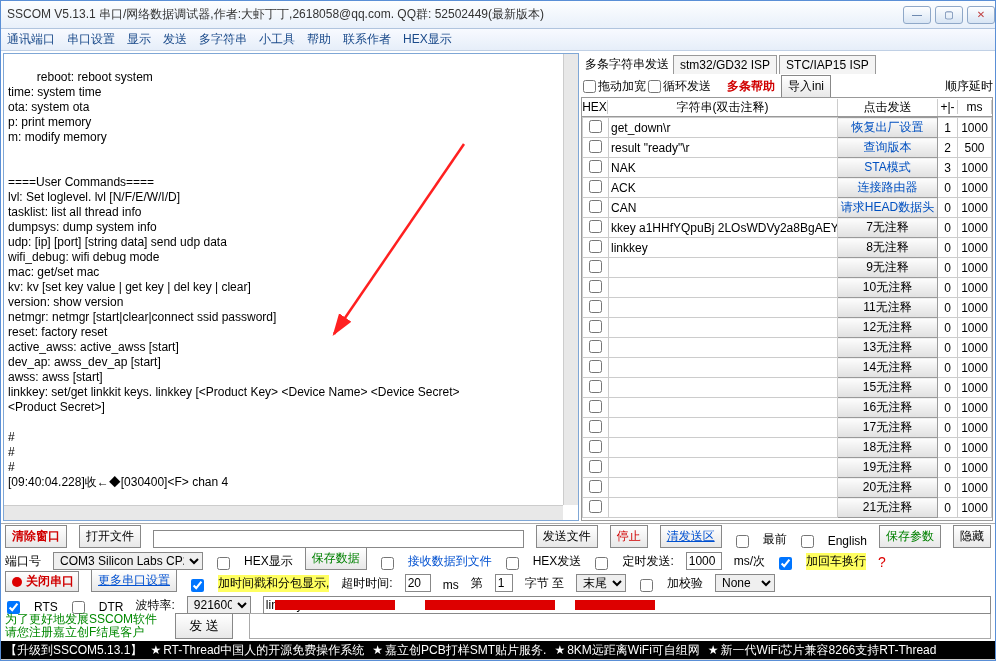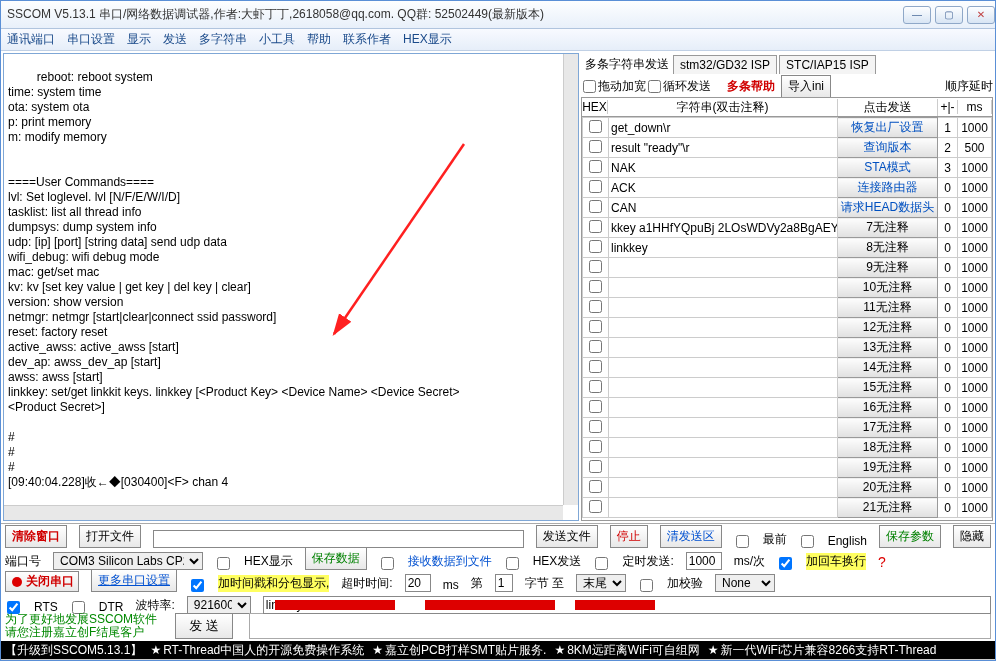--- a/index.html
+++ b/index.html
@@ -38,21 +38,21 @@
 .btncell { background:linear-gradient(#fdfdfd,#e0e0e0); text-align:center; border:1px solid #999 !important; }
 .btncell.blue { color:#0050c0; }
 
 
 .ctrlarea { border-top:1px solid #aaa; padding:2px 4px; }
 .ctrlrow { display:flex; align-items:flex-end; height:22px; gap:12px; }
 .btnred { color:#d00000; font-weight:bold; background:linear-gradient(#fff,#e8e8e8); border:1px solid #888; padding:2px 6px; }
 .btnblk { color:#000; background:linear-gradient(#fff,#e8e8e8); border:1px solid #888; padding:2px 6px; }
 .btngreen { color:#008000; background:linear-gradient(#fff,#e8e8e8); border:1px solid #888; padding:2px 6px; }
 .btnredlink { color:#d00000; background:linear-gradient(#fff,#e8e8e8); border:1px solid #888; padding:2px 6px; }
-.btnbluelink { color:#0050d0; background:linear-gradient(#fff,#e8e8e8); border:1px solid #888; padding:2px 6px; }
+.btnbluelink { color:#0050d0; background:linear-gradient(#fff,#e8e8e8); border:1px solid #888; padding:2px 6px; text-decoration:underline; }
 .dropdown { border:1px solid #888; height:18px; font-size:12px; padding:0 2px; }
 .txtfield { border:1px solid #888; height:18px; font-size:12px; padding:0 2px; }
 .hl-yellow { background:#ffff60; }
 
 .hintleft { color:#008800; font-size:12px; line-height:13px; }
 .bigsend { border:1px solid #888; background:linear-gradient(#fff,#e8e8e8); width:58px; height:26px; font-size:13px; }
 
 .blackbar { background:#000; color:#fff; height:18px; display:flex; align-items:center; font-size:12px; padding:0 4px; gap:8px; }
 .blackbar .star::before { content:'★'; margin-right:2px; }
 

